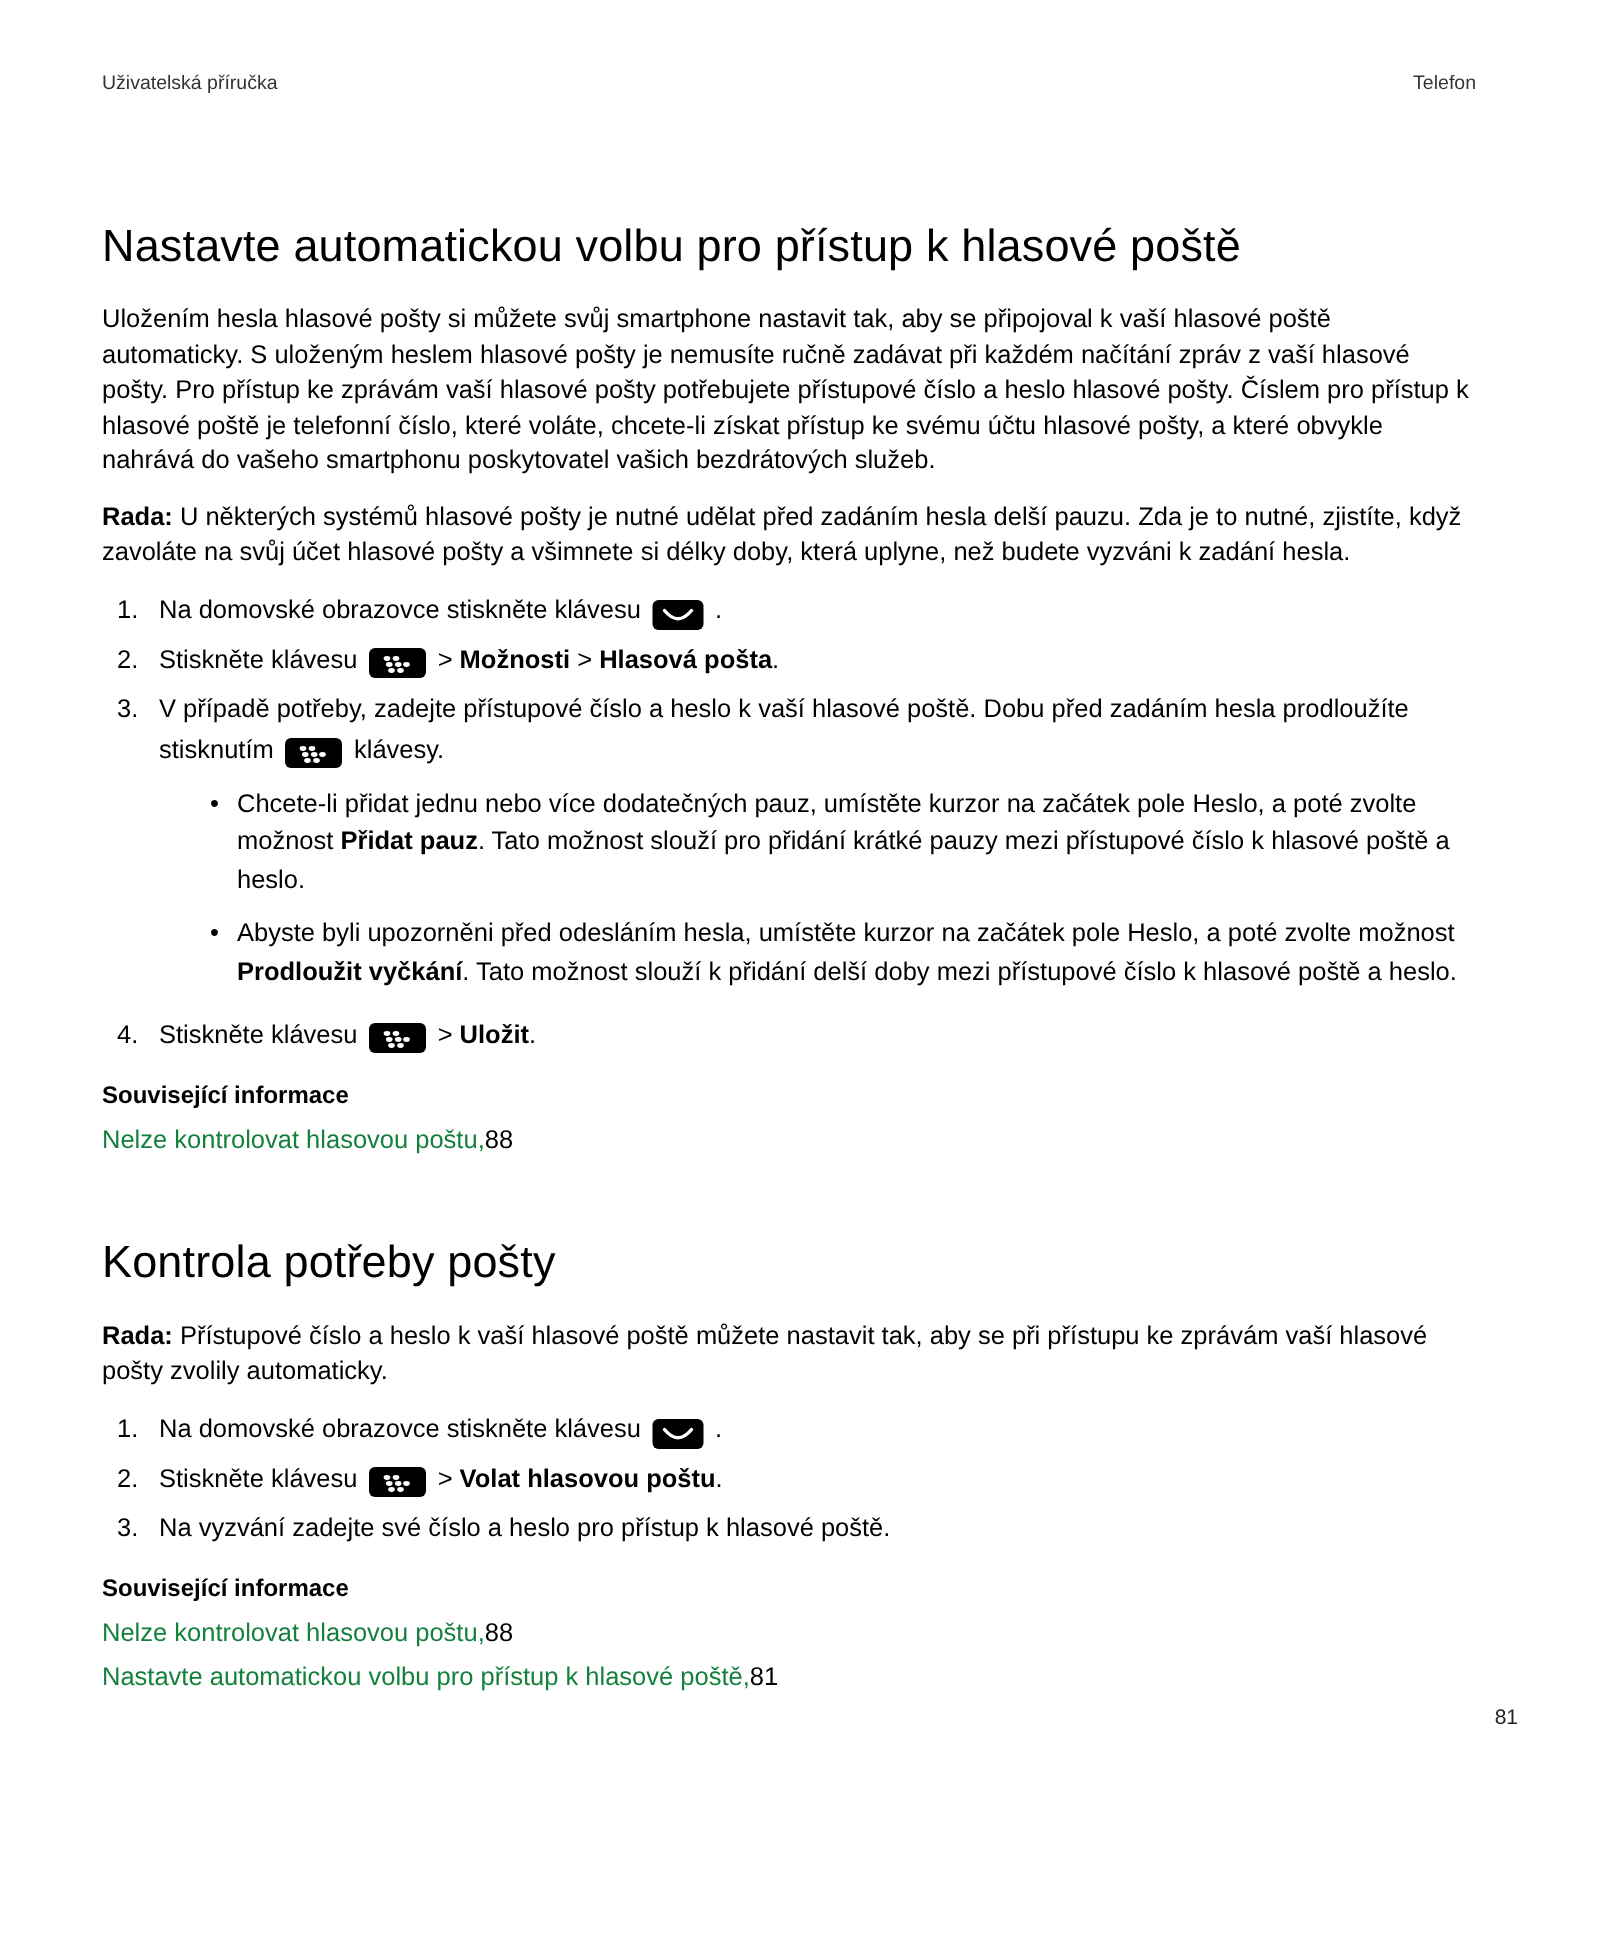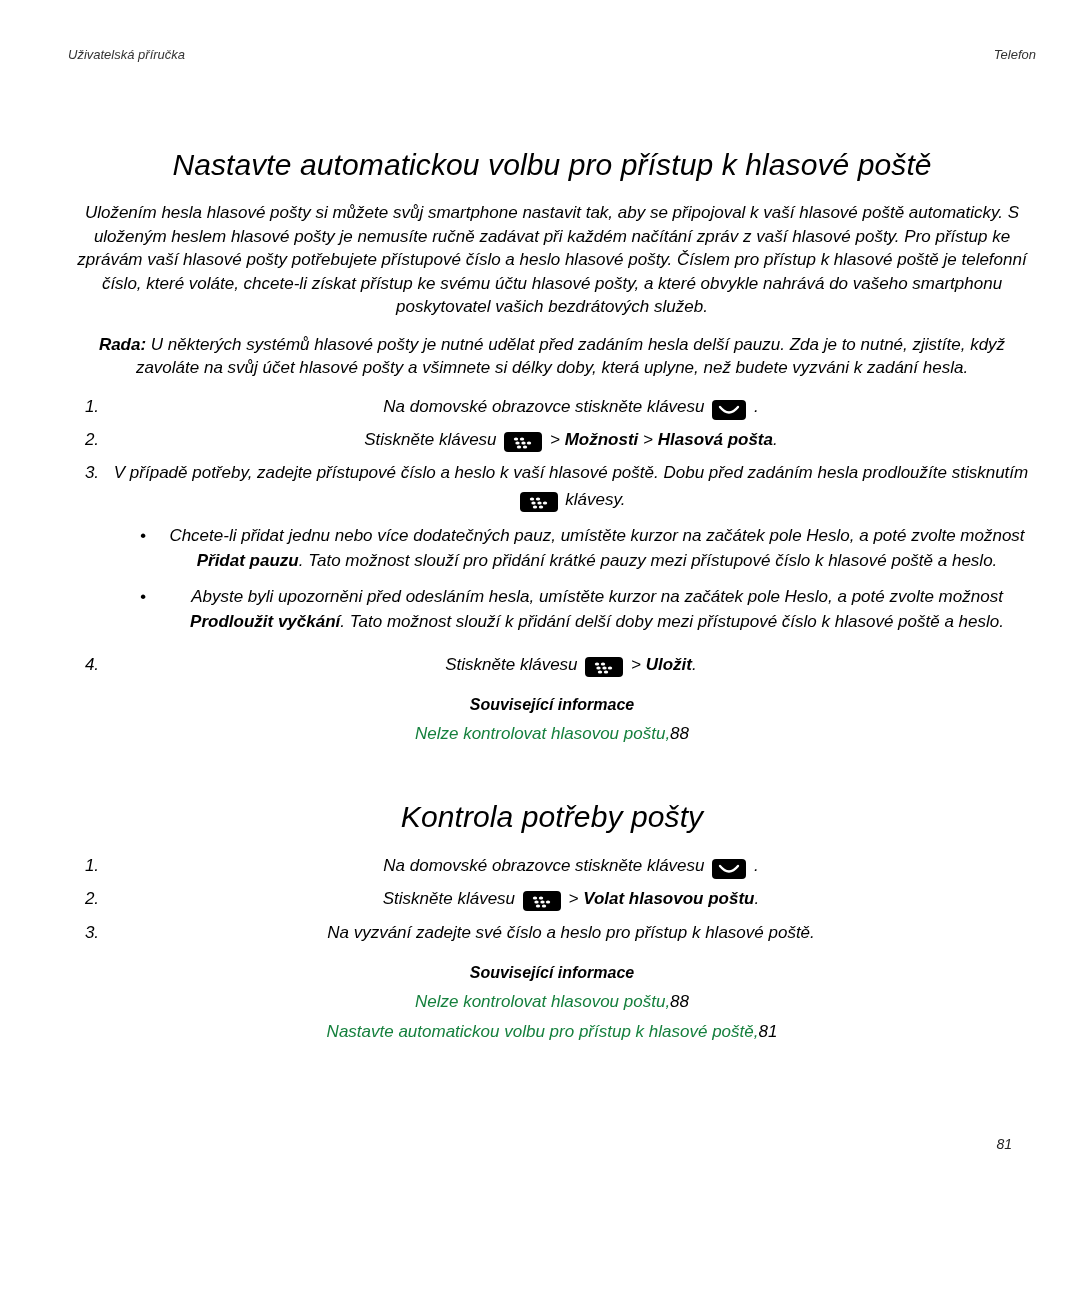--- a/index.html
+++ b/index.html
@@ -10,23 +10,22 @@
     width: 1080px;
     background: #ffffff;
     font-family: "Helvetica Neue", Helvetica, Arial, sans-serif;
     color: #000;
     font-size: 17px;
     line-height: 1.38;
   }
   .page {
     width: 1080px;
     min-height: 1296px;
-    padding: 46px 44px 30px 68px;
+    padding: 46px 96px 30px 68px;
     position: relative;
-    font-style: italic;
   }
   .runhead {
     display: flex;
     justify-content: space-between;
     font-size: 13px;
     color: #333;
     margin-bottom: 80px;
   }
   h2.section-title {
     font-weight: 300;
@@ -91,21 +90,21 @@
   }
   .link {
     color: #15803d;
     text-decoration: none;
     cursor: pointer;
   }
   .related-line {
     margin-bottom: 6px;
     font-size: 17px;
   }
-  .block { margin-bottom: 50px; text-align: center; }
+  .block { margin-bottom: 50px; }
   .page-num {
     position: absolute;
     right: 68px;
     bottom: 142px;
     font-size: 14px;
     color: #222;
   }
 </style>
 </head>
 <body>
@@ -176,21 +175,21 @@
                 <ellipse cx="9" cy="12" rx="2.2" ry="1.6"></ellipse>
                   <ellipse cx="15" cy="12" rx="2.2" ry="1.6"></ellipse>
                 <ellipse cx="19" cy="8" rx="2.2" ry="1.6"></ellipse>
               </g>
             </svg>
           </span>
           <span> klávesy.</span>
 
           <ul class="sub">
             <li>
-              <span>Chcete-li přidat jednu nebo více dodatečných pauz, umístěte kurzor na začátek pole Heslo, a poté zvolte možnost </span><span class="bold-run">Přidat pauzu</span><span>. Tato možnost slouží pro přidání krátké pauzy mezi přístupové číslo k hlasové poště a heslo.</span>
+              <span>Chcete-li přidat jednu nebo více dodatečných pauz, umístěte kurzor na začátek pole Heslo, a poté zvolte možnost </span><span class="bold-run">Přidat pauz</span><span>. Tato možnost slouží pro přidání krátké pauzy mezi přístupové číslo k hlasové poště a heslo.</span>
             </li>
             <li>
               <span>Abyste byli upozorněni před odesláním hesla, umístěte kurzor na začátek pole Heslo, a poté zvolte možnost </span><span class="bold-run">Prodloužit vyčkání</span><span>. Tato možnost slouží k přidání delší doby mezi přístupové číslo k hlasové poště a heslo.</span>
             </li>
           </ul>
         </span>
       </li>
       <li>
         <span class="num">4.</span>
         <span class="body">
@@ -217,20 +216,23 @@
     <div class="related-heading">Související informace</div>
     <div class="related-line">
       <a class="link">Nelze kontrolovat hlasovou poštu,</a><span>88</span>
     </div>
   </div>
 
   <div class="block">
     <h2 class="section-title">Kontrola potřeby pošty</h2>
 
 
+    <p>
+      <span class="bold-run">Rada:</span><span> Přístupové číslo a heslo k vaší hlasové poště můžete nastavit tak, aby se při přístupu ke zprávám vaší hlasové pošty zvolily automaticky.</span>
+    </p>
 
     <ol class="steps">
       <li>
         <span class="num">1.</span>
         <span class="body">
           <span>Na domovské obrazovce stiskněte klávesu </span>
           <span class="icon" style="width:34px;">
             <svg width="22" height="12" viewBox="0 0 22 12">
                 <path d="M2 3 Q11 14 20 3" stroke="#fff" stroke-width="2.3" fill="none" stroke-linecap="round"></path>
               </svg>

